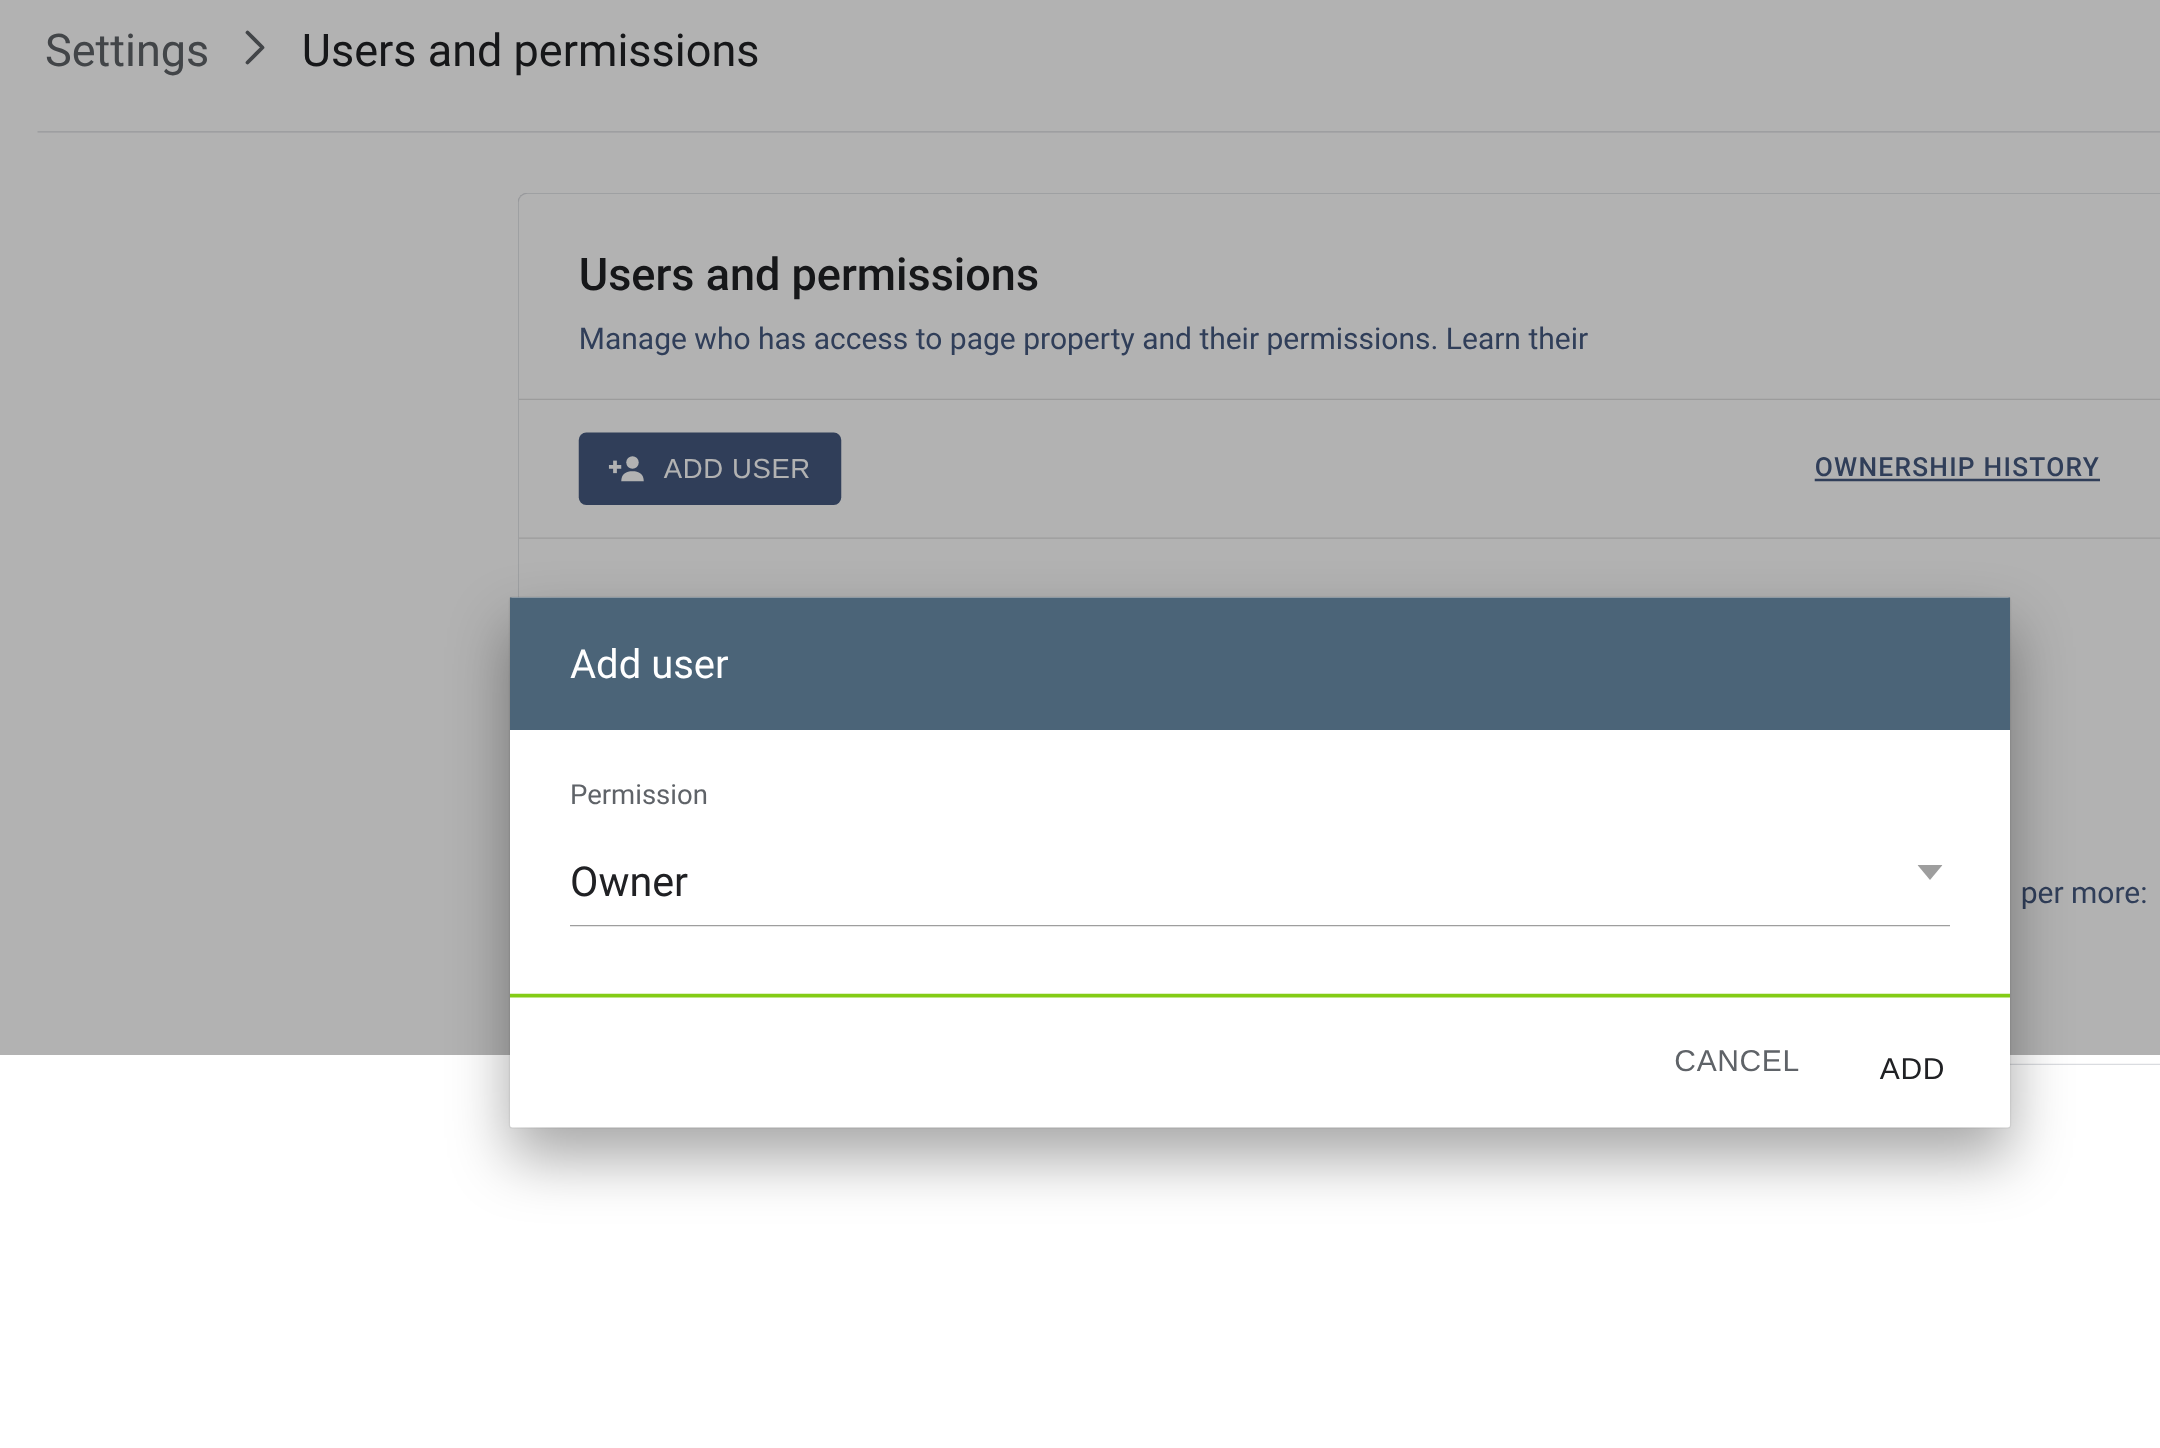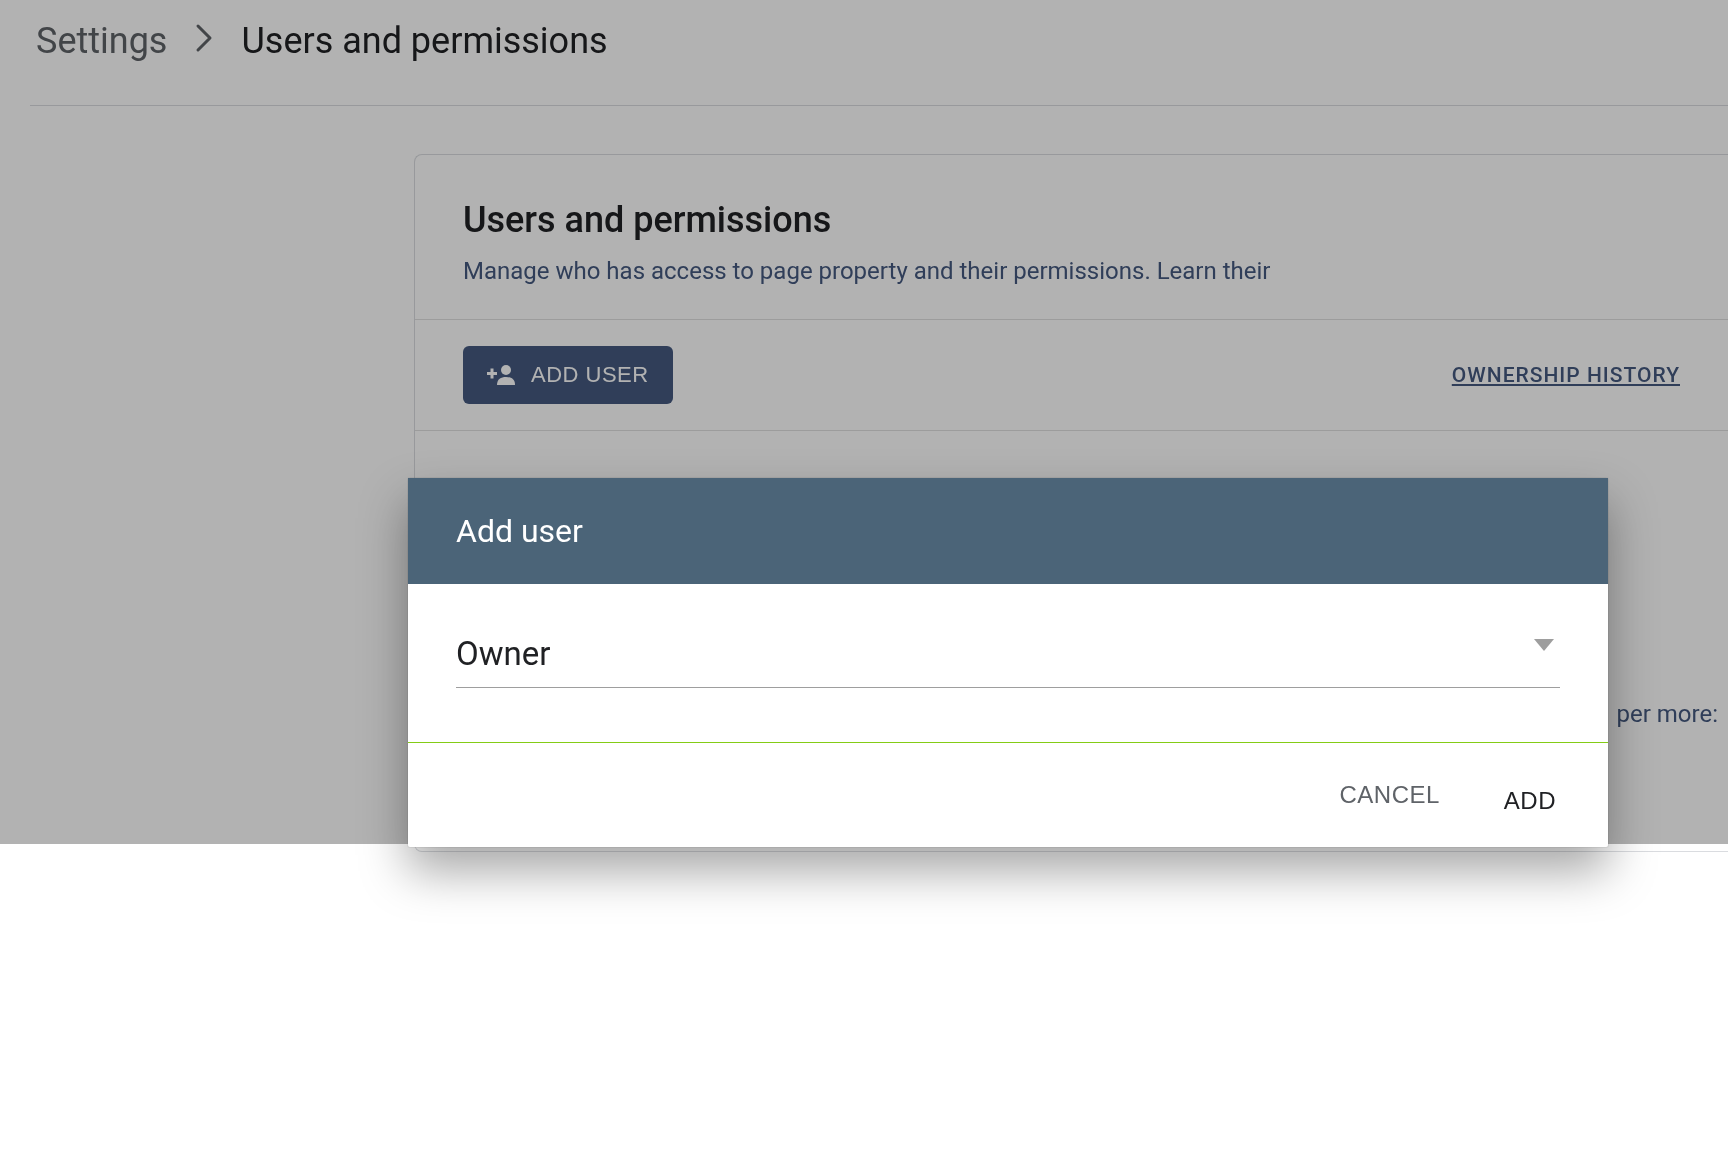--- a/index.html
+++ b/index.html
@@ -33,21 +33,21 @@
   
   .dialog { position: absolute; left: 408px; top: 478px; width: 1200px; background: #fff; box-shadow: 0 24px 48px rgba(0,0,0,.35), 0 0 0 1px rgba(0,0,0,.05); border-radius: 2px; z-index: 10; }
   .dialog-head { background: #4b6478; color: #fff; padding: 34px 48px; font-size: 32px; font-weight: 400; }
   .dialog-body { padding: 40px 48px 54px 48px; }
   .field { margin-bottom: 40px; }
   .field-label { font-size: 22px; color: #5f6368; margin-bottom: 28px; display: block; }
   .text-input { width: 100%; border: none; border-bottom: 1px solid #c7c7c7; font-size: 26px; padding: 6px 0 10px 0; outline: none; font-family: inherit; background: transparent; }
   .select-wrap { position: relative; }
   .select-input { width: 100%; border: none; border-bottom: 1px solid #9e9e9e; font-size: 33px; padding: 10px 0 14px 0; outline: none; font-family: inherit; background: transparent; appearance: none; cursor: pointer; }
   .select-caret { position: absolute; right: 6px; top: 12px; pointer-events: none; color: #757575; }
-  .dialog-actions { border-top: 1px solid #84cc16; padding: 24px 40px; display: flex; justify-content: flex-end; gap: 40px; }
+  .dialog-actions { border-top: 3px solid #84cc16; padding: 24px 40px; display: flex; justify-content: flex-end; gap: 40px; }
   .flat-btn { background: none; border: none; font-size: 24px; font-weight: 500; letter-spacing: .5px; cursor: pointer; color: #5f6368; padding: 8px 12px; }
   .flat-primary { color: #202124; margin-top: 12px; }
 
   
   .blur-patch { position: absolute; left: 614px; top: 18px; width: 215px; height: 38px; background: #fff; filter: blur(6px); }
   .email-wrap { position: relative; }
 </style>
 </head>
 <body>
 
@@ -90,20 +90,21 @@
   </div>
 
   <div class="per-page">per more:</div>
 
   <div class="scrim"></div>
 
   <div class="dialog">
     <div class="dialog-head">Add user</div>
     <div class="dialog-body">
       <div class="field" style="margin-bottom:0">
+        <label class="field-label">Permission</label>
         <div class="select-wrap">
           <div class="select-input">Owner</div>
           <span class="select-caret">
             <svg width="20" height="12" viewBox="0 0 20 12">
                 <path d="M0 0 L10 12 L20 0 Z" fill="#9e9e9e"></path>
               </svg>
           </span>
         </div>
       </div>
     </div>

